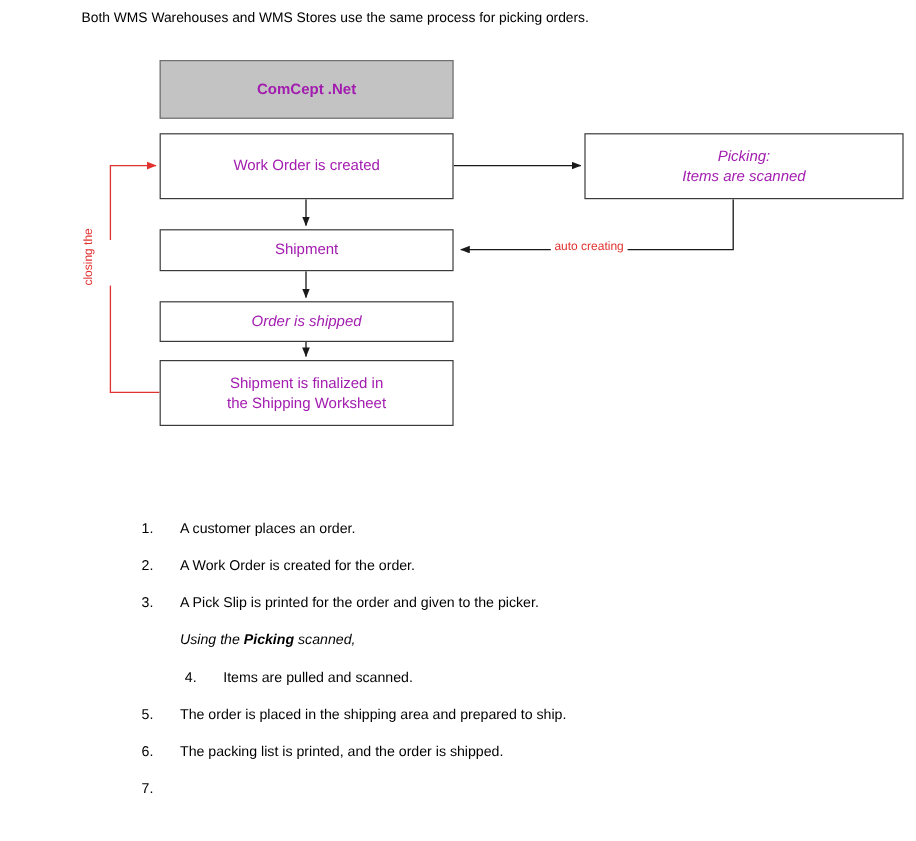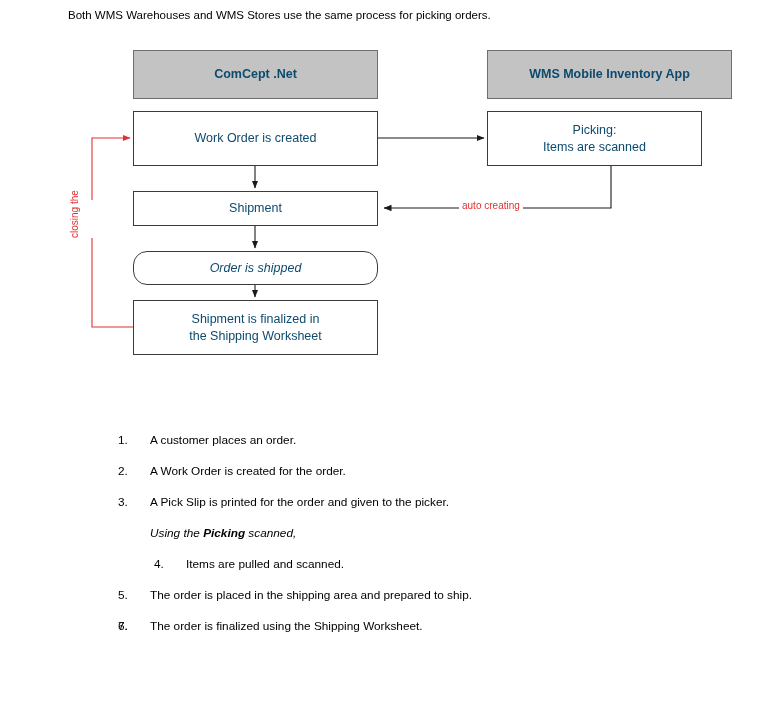--- a/index.html
+++ b/index.html
@@ -39,34 +39,34 @@
     position: absolute;
     box-sizing: border-box;
     border: 1px solid #3b3b3b;
     background: #ffffff;
     display: flex;
     align-items: center;
     justify-content: center;
     text-align: center;
     font-size: 12.5px;
     line-height: 17px;
-    color: #0c4a6e;
+    color: #a21caf;
   }
   .node.header {
     background: #c3c3c3;
     border: 1px solid #6e6e6e;
     font-weight: bold;
     font-size: 12.5px;
   }
-  .node.italic { font-style: italic; border-radius: 14px; }
+  .node.italic { font-style: italic; }
 
   #node-comcept      { left: 133px; top: 50px;  width: 245px; height: 49px; }
   #node-wmsapp       { left: 487px; top: 50px;  width: 245px; height: 49px; }
   #node-workorder    { left: 133px; top: 111px; width: 245px; height: 55px; }
-  #node-picking      { left: 487px; top: 111px; width: 215px; height: 55px; }
+  #node-picking      { left: 487px; top: 111px; width: 266px; height: 55px; font-style: italic; }
   #node-shipment     { left: 133px; top: 191px; width: 245px; height: 35px; }
   #node-ordershipped { left: 133px; top: 251px; width: 245px; height: 34px; }
   #node-finalized    { left: 133px; top: 300px; width: 245px; height: 55px; }
 
   
   #connectors {
     position: absolute;
     left: 0; top: 0;
     width: 763px; height: 400px;
     pointer-events: none;
@@ -153,23 +153,20 @@
 
     <line x1="255" y1="285" x2="255" y2="297" stroke="#1a1a1a" stroke-width="1.1" marker-end="url(#ah-black)"></line>
 
     <polyline fill="none" stroke="#e0322f" stroke-width="1.1" points="133,327 92,327 92,138 130,138" marker-end="url(#ah-red)"></polyline>
   </svg>
 
   <div class="node header" id="node-comcept">
     <span>ComCept .Net</span>
   </div>
 
-  <div class="node header" id="node-wmsapp">
-    <span>WMS Mobile Inventory App</span>
-  </div>
 
   <div class="node" id="node-workorder">
     <span>Work Order is created</span>
   </div>
 
   <div class="node" id="node-picking">
     <div>
       <div>Picking:</div>
       <div>Items are scanned</div>
     </div>
@@ -195,15 +192,15 @@
   <div class="edge-label" id="label-closing-the">closing the</div>
 </div>
 
 <div id="steps">
     <div class="step"><span class="num">1.</span><span>A customer places an order.</span></div>
     <div class="step"><span class="num">2.</span><span>A Work Order is created for the order.</span></div>
     <div class="step"><span class="num">3.</span><span>A Pick Slip is printed for the order and given to the picker.</span></div>
     <div class="step note"><span><span>Using the </span><b>Picking</b><span> scanned,</span></span></div>
     <div class="step sub"><span class="num">4.</span><span>Items are pulled and scanned.</span></div>
     <div class="step"><span class="num">5.</span><span>The order is placed in the shipping area and prepared to ship.</span></div>
-    <div class="step"><span class="num">6.</span></div>
-    <div class="step"><span class="num">7.</span><span>The order is finalized using the Shipping Worksheet.</span></div>
+    <div class="step"><span class="num">6.</span><span>The packing list is printed, and the order is shipped.</span></div>
+    <div class="step"><span class="num">7.</span></div>
   </div>
 
 </body></html>

